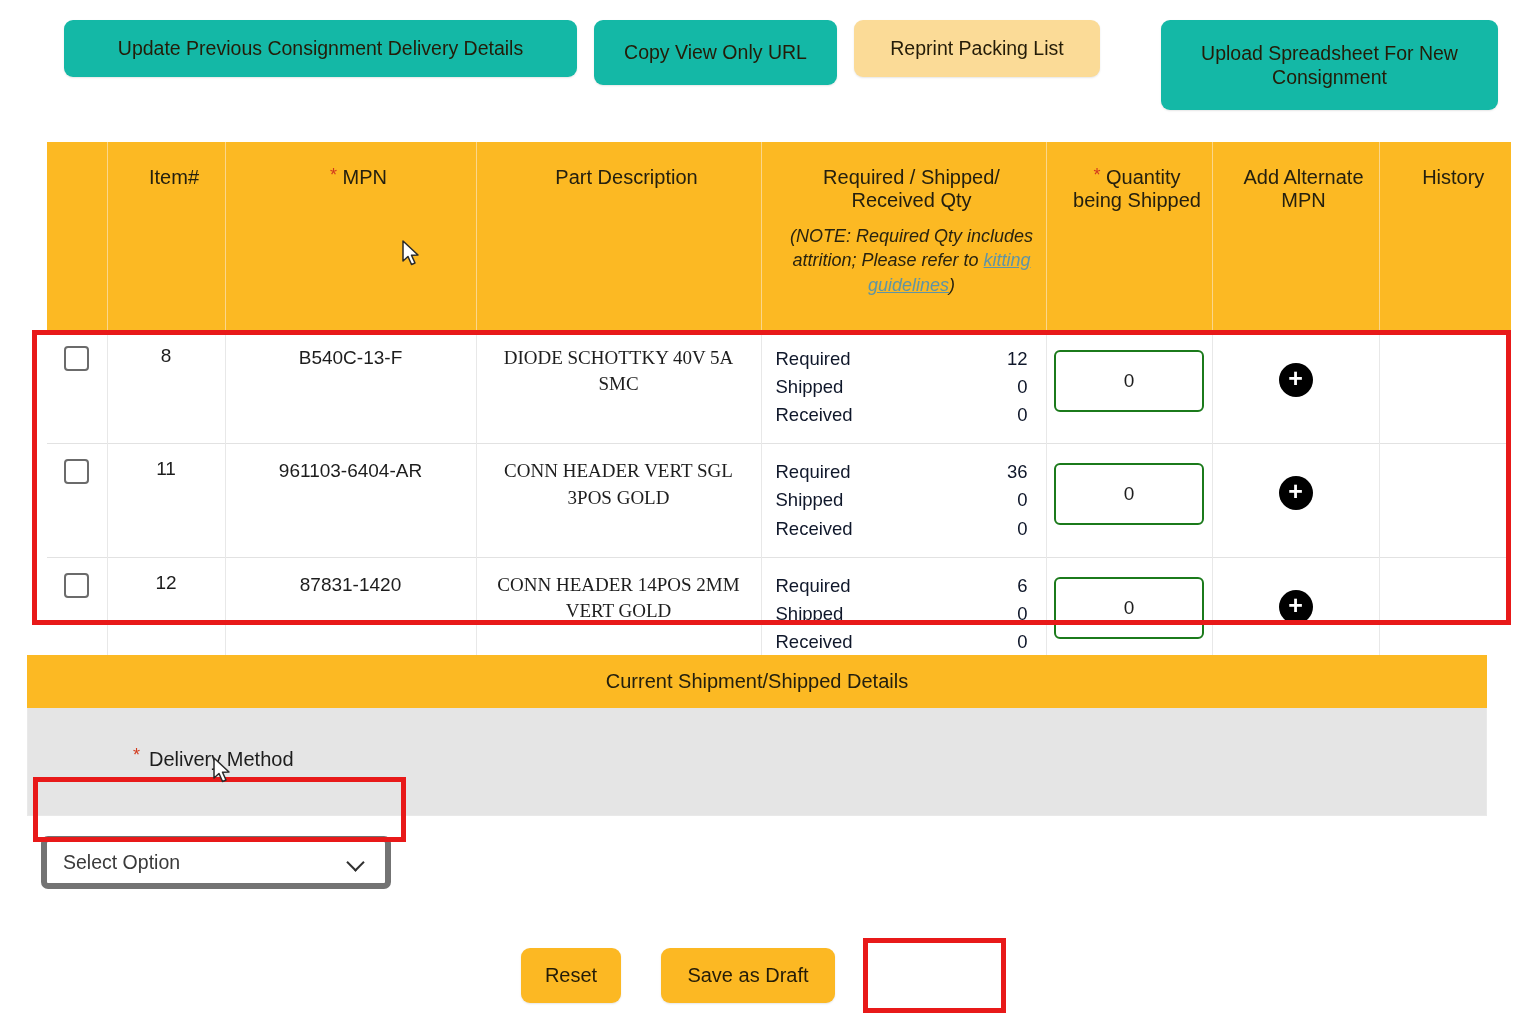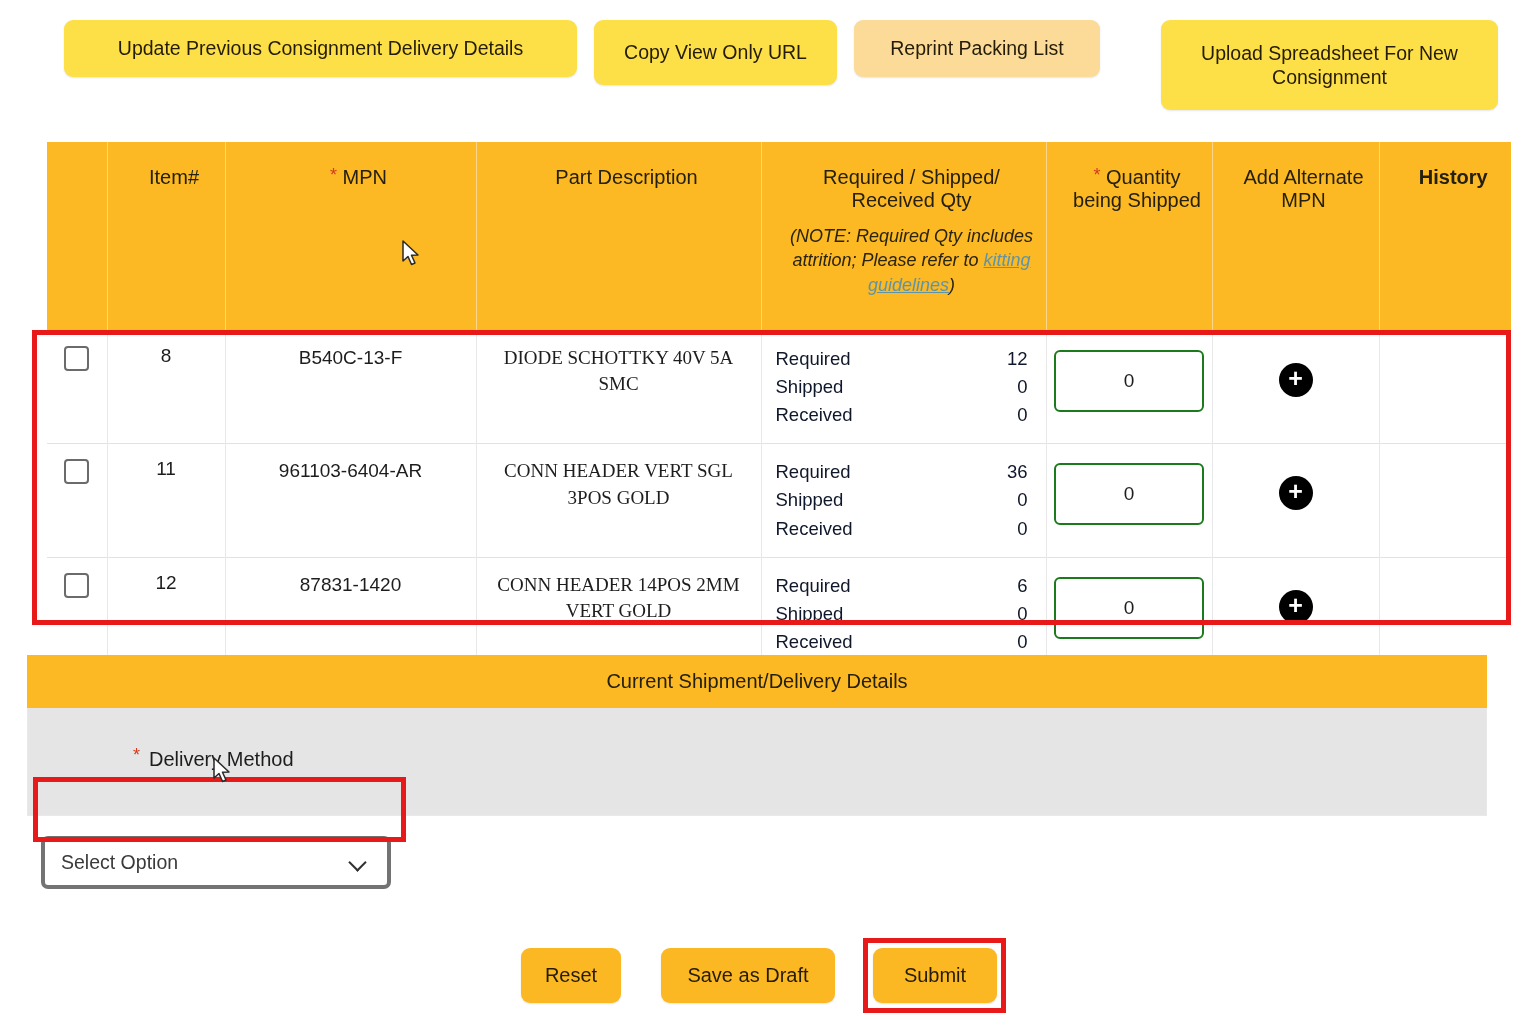--- a/index.html
+++ b/index.html
@@ -15,21 +15,21 @@
   #page { position: relative; width: 1531px; height: 1030px; background: #fff; }
 
   
   .toolbar {
     position: absolute;
     left: 0; top: 0;
     width: 1531px; height: 120px;
   }
   .btn {
     position: absolute;
-    background: #fde047;
+    background: #14b8a6;
     border: none;
     border-radius: 9px;
     color: #241c08;
     font-size: 19.5px;
     font-family: "Liberation Sans", sans-serif;
     line-height: 1.25;
     text-align: center;
     cursor: pointer;
     padding: 0 14px;
     display: flex;
@@ -49,21 +49,21 @@
   table.grid thead th {
     background: #fcb923;
     color: #25200f;
     font-weight: normal;
     font-size: 20px;
     vertical-align: top;
     padding: 24px 6px 10px 22px;
     border-right: 1px solid #fbd68b;
     height: 189px;
   }
-  table.grid thead th:last-child { border-right: none; font-weight: bold; }
+  table.grid thead th:last-child { border-right: none; }
 
   .th-note {
     display: block;
     font-style: italic;
     font-size: 18px;
     line-height: 1.35;
     margin-top: 12px;
     color: #29230f;
   }
   .link-kitting { color: #5f94a5; font-style: italic; }
@@ -178,21 +178,21 @@
     left: 105px; top: 40px;
     font-size: 20px;
     color: #1d1d1d;
   }
   .dm-label .req-star { margin-right: 9px; position: relative; top: -2px; }
 
   .dm-select {
     position: absolute;
     left: 13px; top: 128px;
     width: 350px; height: 53px;
-    border: 4px solid #737373;
+    border: 6px solid #737373;
     border-radius: 7px;
     background: #fff;
     display: flex;
     align-items: center;
     padding: 16px 16px;
     font-size: 19.5px;
     color: #3a3a3a;
     cursor: pointer;
     justify-content: space-between;
   }
@@ -373,36 +373,35 @@
               </div>
             </td>
           <td></td>
         </tr>
 
       </tbody>
     </table>
   </div>
 
   <div class="panel">
-    <div class="panel-head">Current Shipment/Delivery Details</div>
+    <div class="panel-head">Current Shipment/Shipped Details</div>
     <div class="panel-body">
       <div class="dm-label">
         <span class="req-star">*</span><span>Delivery Method</span>
       </div>
       <div class="dm-select">
         <span>Select Option</span>
         <span class="chev"></span>
       </div>
     </div>
   </div>
 
   <div class="footer">
     <div class="fbtn" id="fbtn-reset">Reset</div>
     <div class="fbtn" id="fbtn-draft">Save as Draft</div>
-    <div class="fbtn" id="fbtn-submit">Submit</div>
   </div>
 
   <div class="redbox" id="redbox-rows"></div>
   <div class="redbox" id="redbox-select"></div>
   <div class="redbox" id="redbox-submit"></div>
 
   <svg class="cursor" id="cursor-header" width="22" height="30" viewBox="0 0 22 30">
     <polygon points="1,1 1,21 6,16.5 9.5,24.5 13,23 9.5,15.3 16,15" fill="#ffffff" stroke="#2a2a2a" stroke-width="1.5" stroke-linejoin="round"></polygon>
   </svg>
   <svg class="cursor" id="cursor-delivery" width="22" height="30" viewBox="0 0 22 30">

